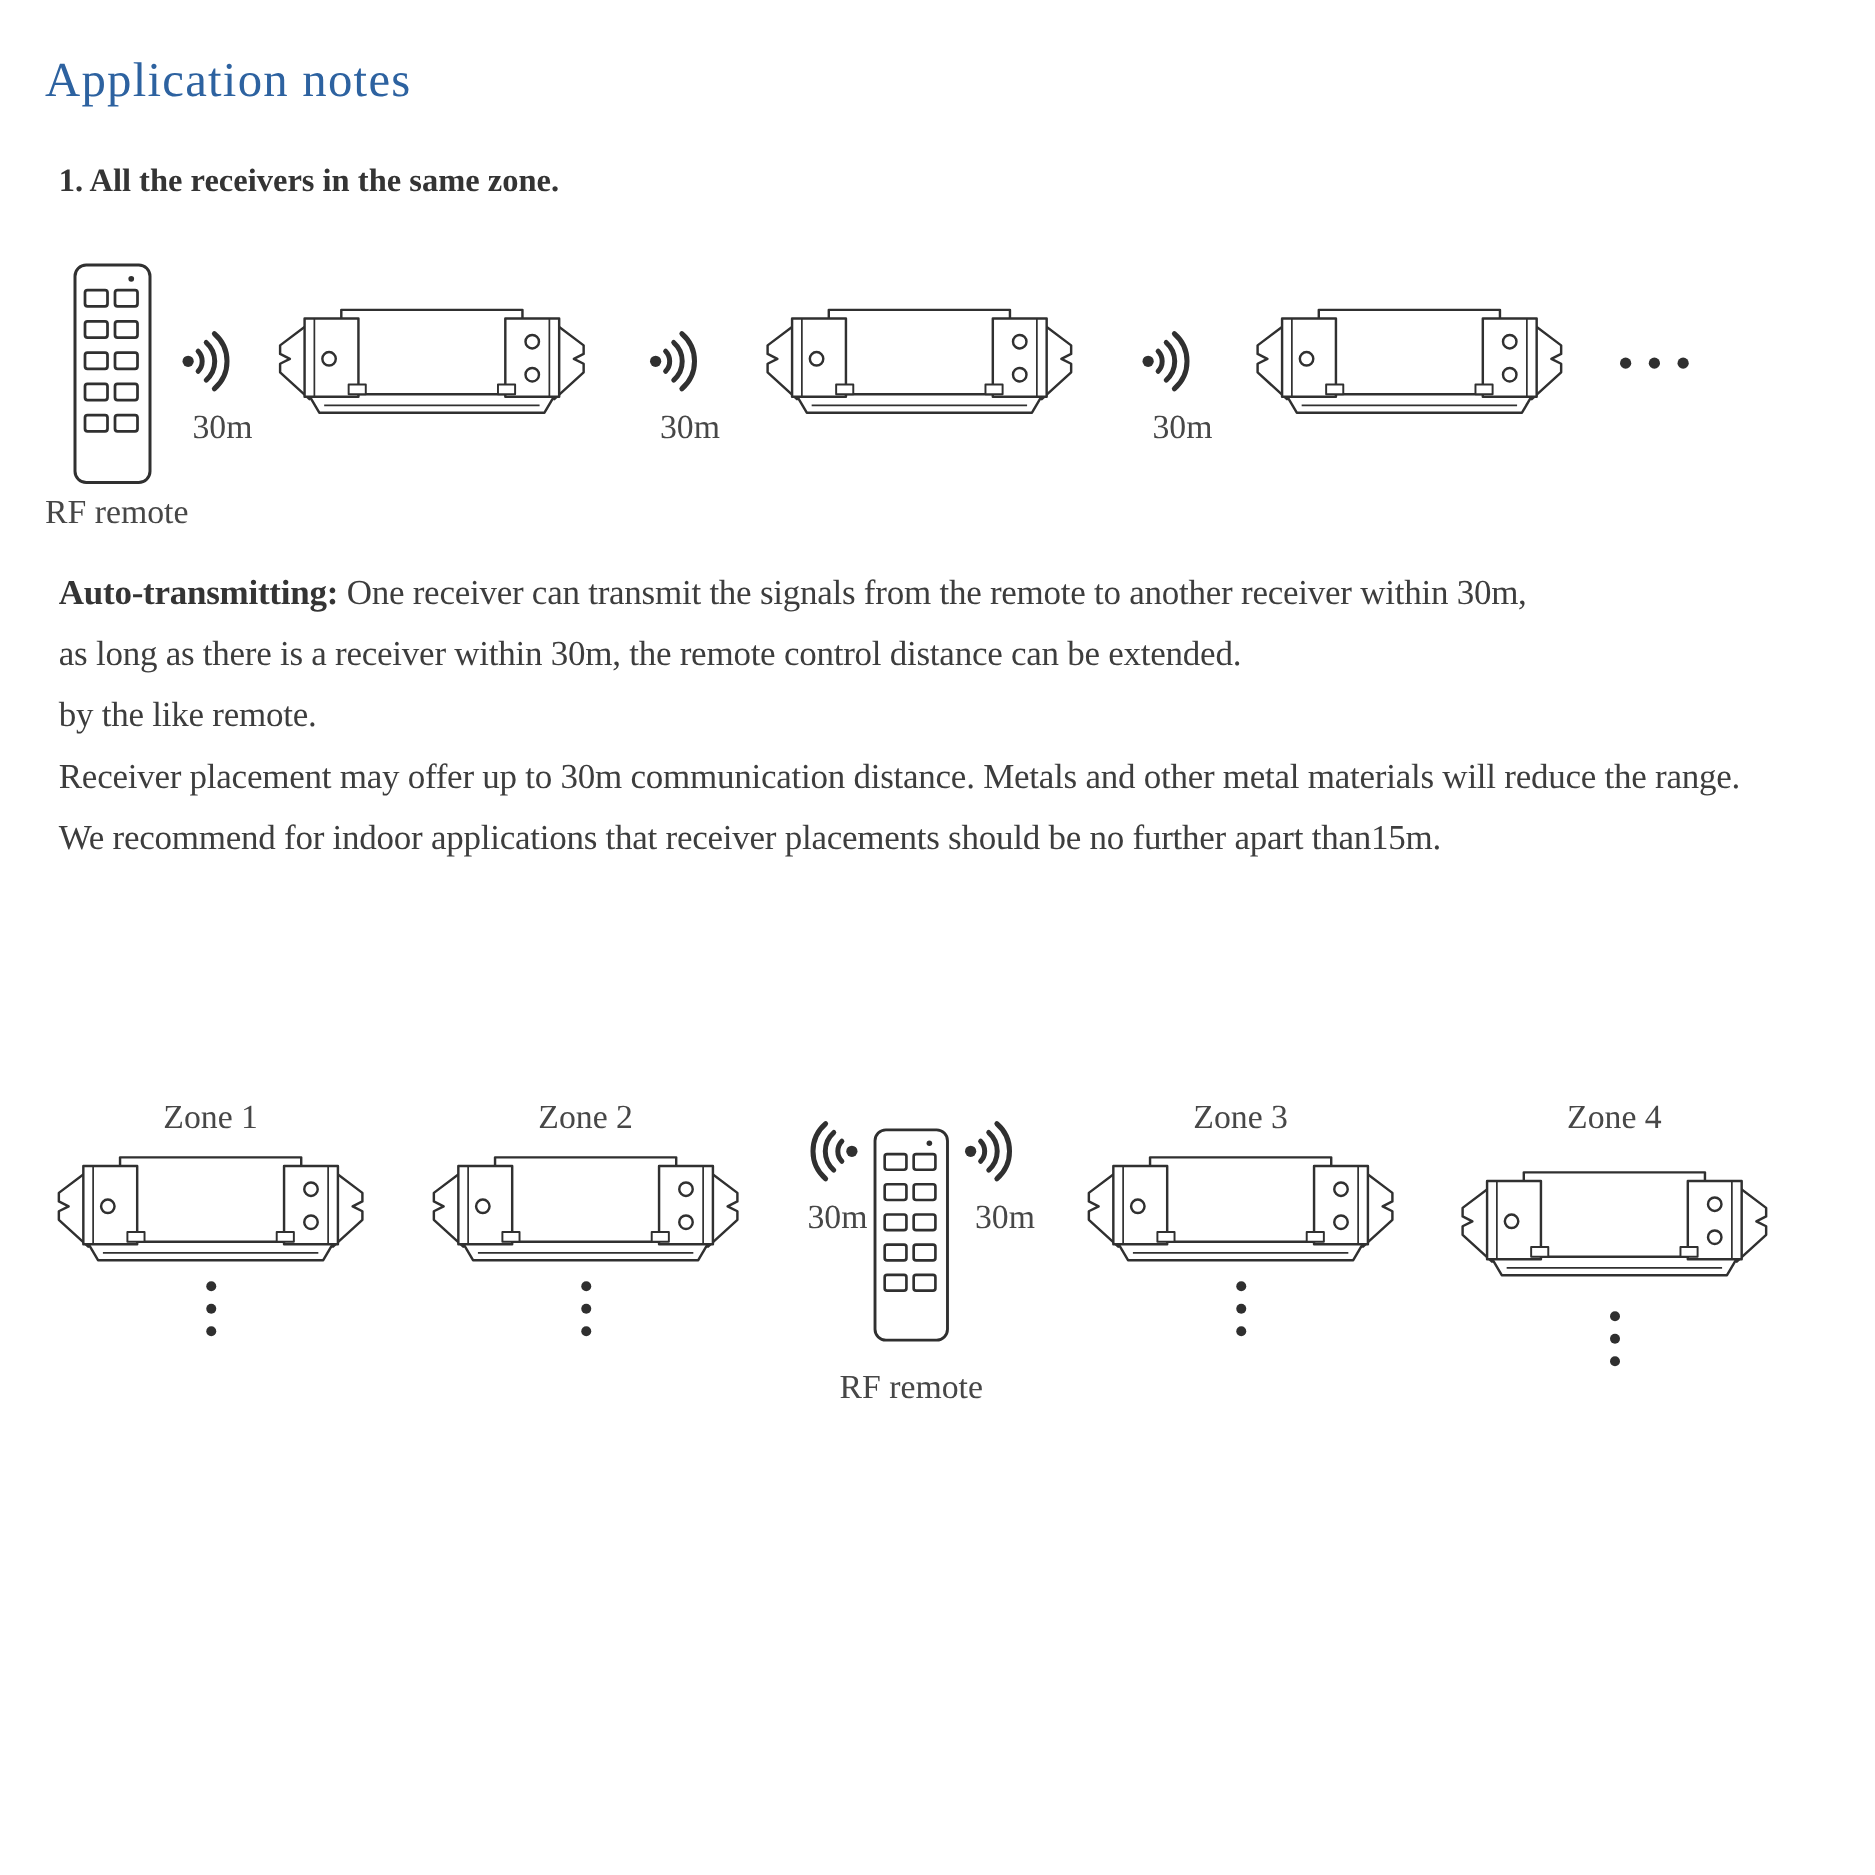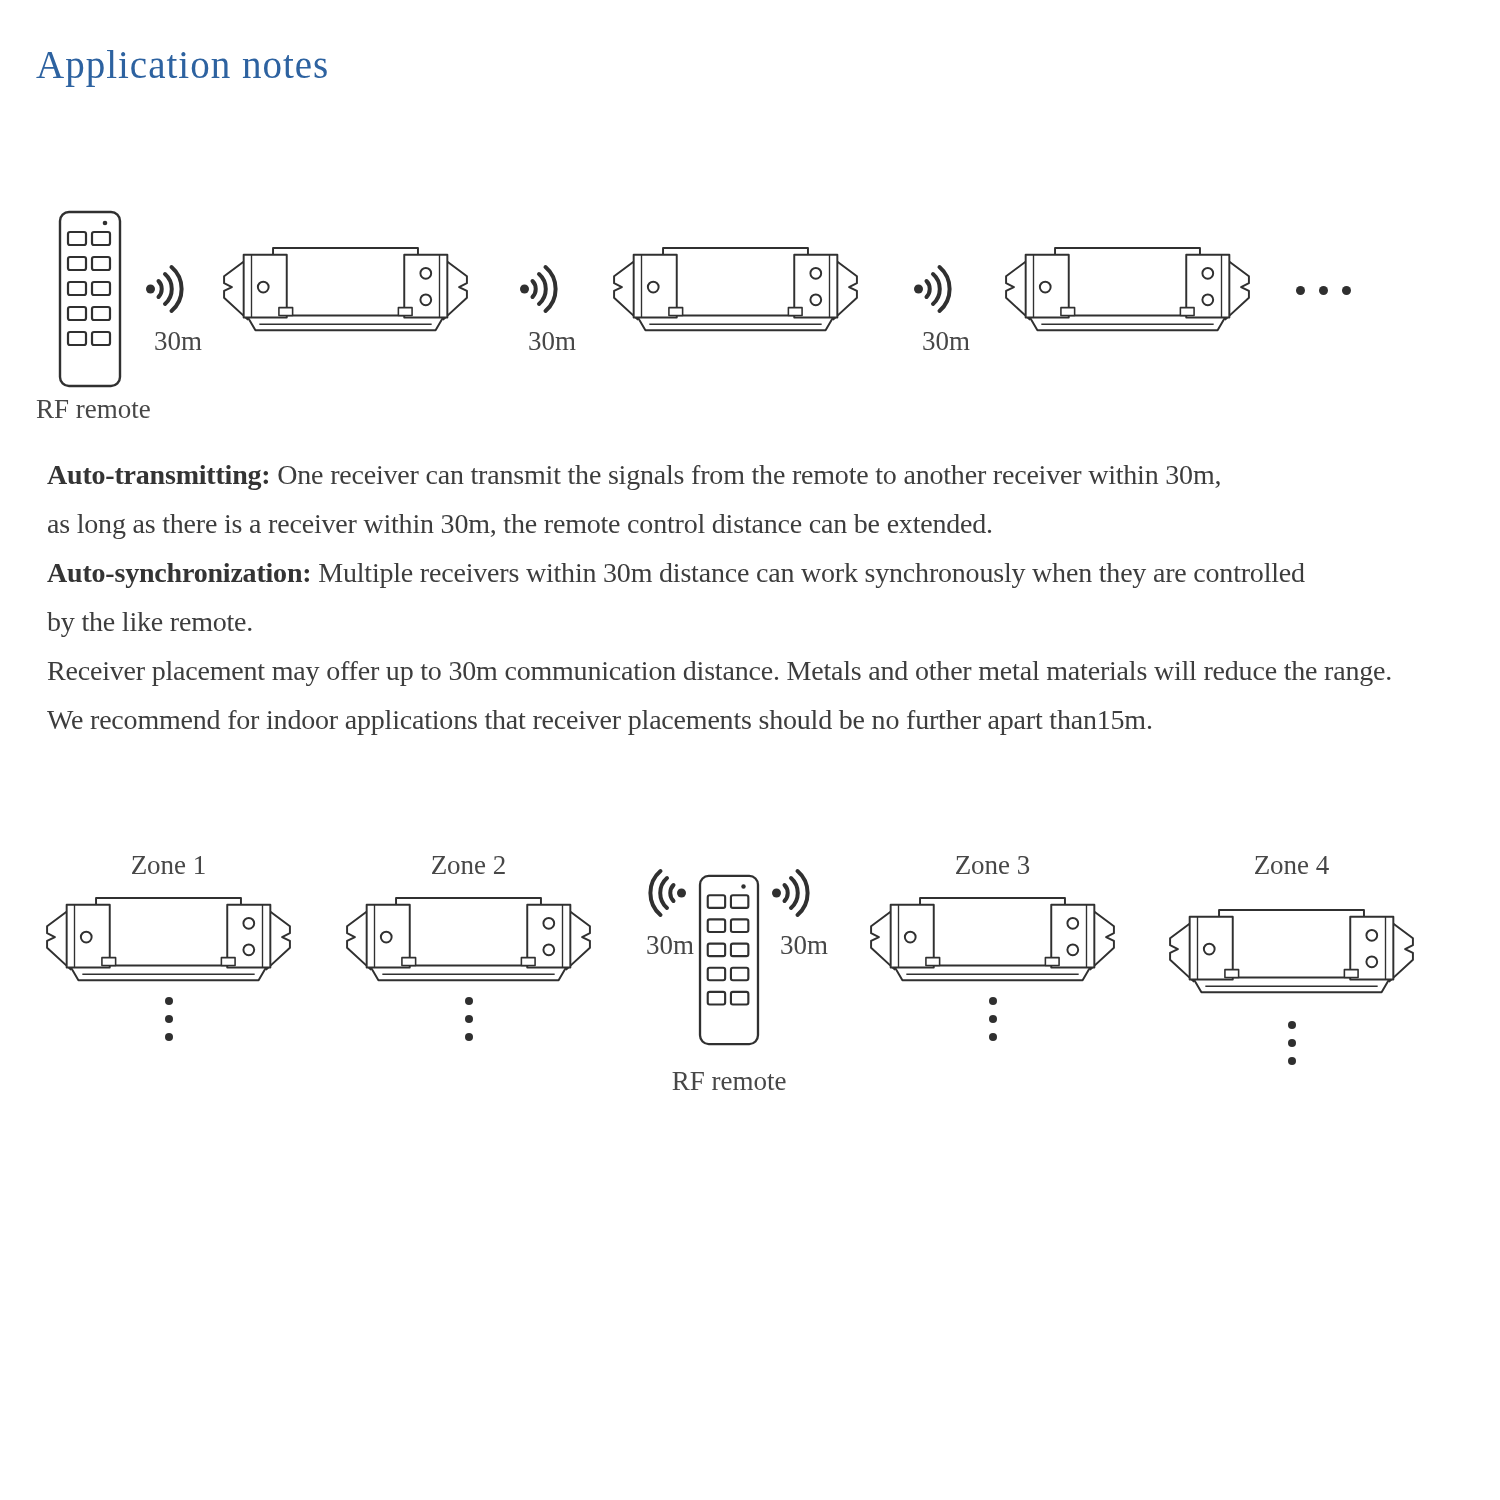--- a/index.html
+++ b/index.html
@@ -12,21 +12,21 @@
     font-size:39px; font-weight:400; letter-spacing:1px; color:#2d62a0;
   }
   .sec-heading {
     position:absolute; left:47px;
     font-size:26px; font-weight:700; color:#343434; white-space:nowrap;
   }
   .sec1-heading { top:130px; }
   .sec2-heading { top:788px; }
 
   .row1 { position:absolute; left:0; top:210px; width:1500px; height:220px; }
-  .row2 { position:absolute; left:0; top:850px; width:1500px; height:250px; }
+  .row2 { position:absolute; left:0; top:878px; width:1500px; height:250px; }
   .abs { position:absolute; }
 
   .dev-label, .sig-label, .zone-label {
     font-size:27px; color:#474747; white-space:nowrap;
   }
   .sigcol { width:52px; text-align:right; }
   .sigcol .sig-label { display:block; margin-top:10px; margin-left:-6px; width:64px; }
   .mirror { transform:scaleX(-1); }
 
   .hdots { display:flex; gap:14px; }
@@ -104,20 +104,21 @@
         <path d="M27.5 5 a29 29 0 0 1 0 44"></path>
       </g>
     </symbol>
   </defs>
 </svg>
 
 <div class="page">
 
   <div class="page-title">Application notes</div>
 
+  <div class="sec-heading sec1-heading">1. All the receivers in the same zone.</div>
 
   <div class="row1">
     <svg class="abs" style="left:58px; top:0;" width="64" height="178">
         <use href="#sym-remote"></use>
       </svg>
     <div class="abs dev-label r1-remote-label">RF remote</div>
 
     <div class="abs sigcol" style="left:144px; top:52px;">
       <svg width="52" height="54">
           <use href="#sym-signal"></use>
@@ -154,21 +155,20 @@
     <div class="abs hdots" style="left:1296px; top:76px;">
       <span class="dot"></span>
       <span class="dot"></span>
       <span class="dot"></span>
     </div>
   </div>
 
   <div class="notes">
     <p><span class="b">Auto-transmitting:</span><span> One receiver can transmit the signals from the remote to another receiver within 30m,</span></p>
     <p><span class="b"></span><span>as long as there is a receiver within 30m, the remote control distance can be extended.</span></p>
-    <p><span class="b">Auto-synchronization:</span><span> Multiple receivers within 30m distance can work synchronously when they are controlled</span></p>
     <p><span class="b"></span><span>by the like remote.</span></p>
     <p><span class="b"></span><span>Receiver placement may offer up to 30m communication distance. Metals and other metal materials will reduce the range.</span></p>
     <p><span class="b"></span><span>We recommend for indoor applications that receiver placements should be no further apart than15m.</span></p>
   </div>
 
 
   <div class="row2">
 
     <div class="zone-col" style="left:41px;">
       <div class="zone-label">Zone 1</div>

